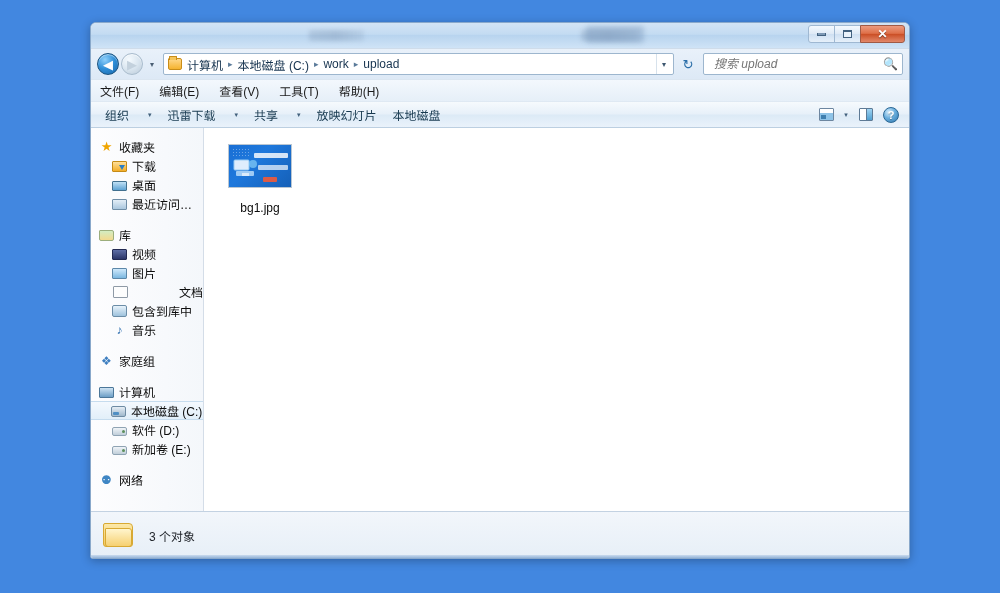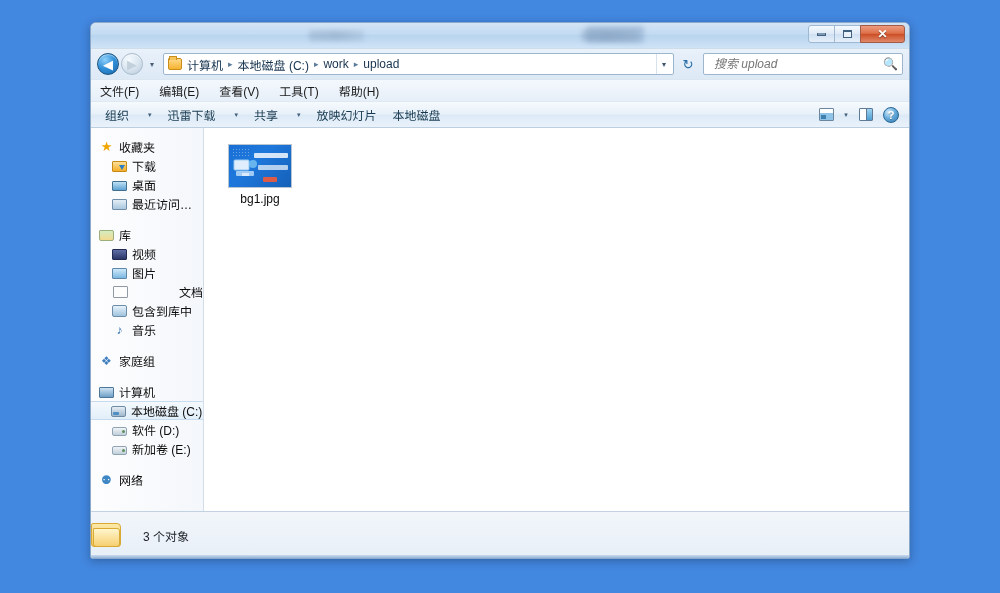--- a/index.html
+++ b/index.html
@@ -433,21 +433,21 @@
     gap: 4px;
   }
   .fileitem {
     width: 84px;
     padding: 5px 2px 4px 2px;
     border: 1px solid transparent;
     border-radius: 3px;
     display: flex;
     flex-direction: column;
     align-items: center;
-    gap: 5px;
+    gap: 14px;
   }
   .fileitem.selected {
     background: linear-gradient(to bottom, #f7fbfe, #e4f0fa);
     border-color: #b6d4ec;
     box-shadow: inset 0 0 0 1px #ffffff;
   }
   .thumb {
     width: 64px; height: 44px;
     border: 1px solid #b9c6d2;
     background: linear-gradient(135deg, #1a6fd4 0%, #1e78dc 40%, #1560b8 100%);
@@ -500,21 +500,22 @@
   }
 
   
   #statusbar {
     flex: 0 0 47px;
     height: 47px;
     background: linear-gradient(to bottom, #f2f6fb, #e7eff7);
     border-top: 1px solid #c3d2e2;
     display: flex;
     align-items: center;
-    gap: 20px;
+    padding-left: 12px;
+    gap: 14px;
   }
   #status-folder {
     width: 32px; height: 28px;
     position: relative;
     flex: 0 0 32px;
   }
   #status-folder .fback {
     position: absolute; left: 0; top: 2px;
     width: 30px; height: 24px;
     background: linear-gradient(to bottom, #fce8a8, #f3c85f);

